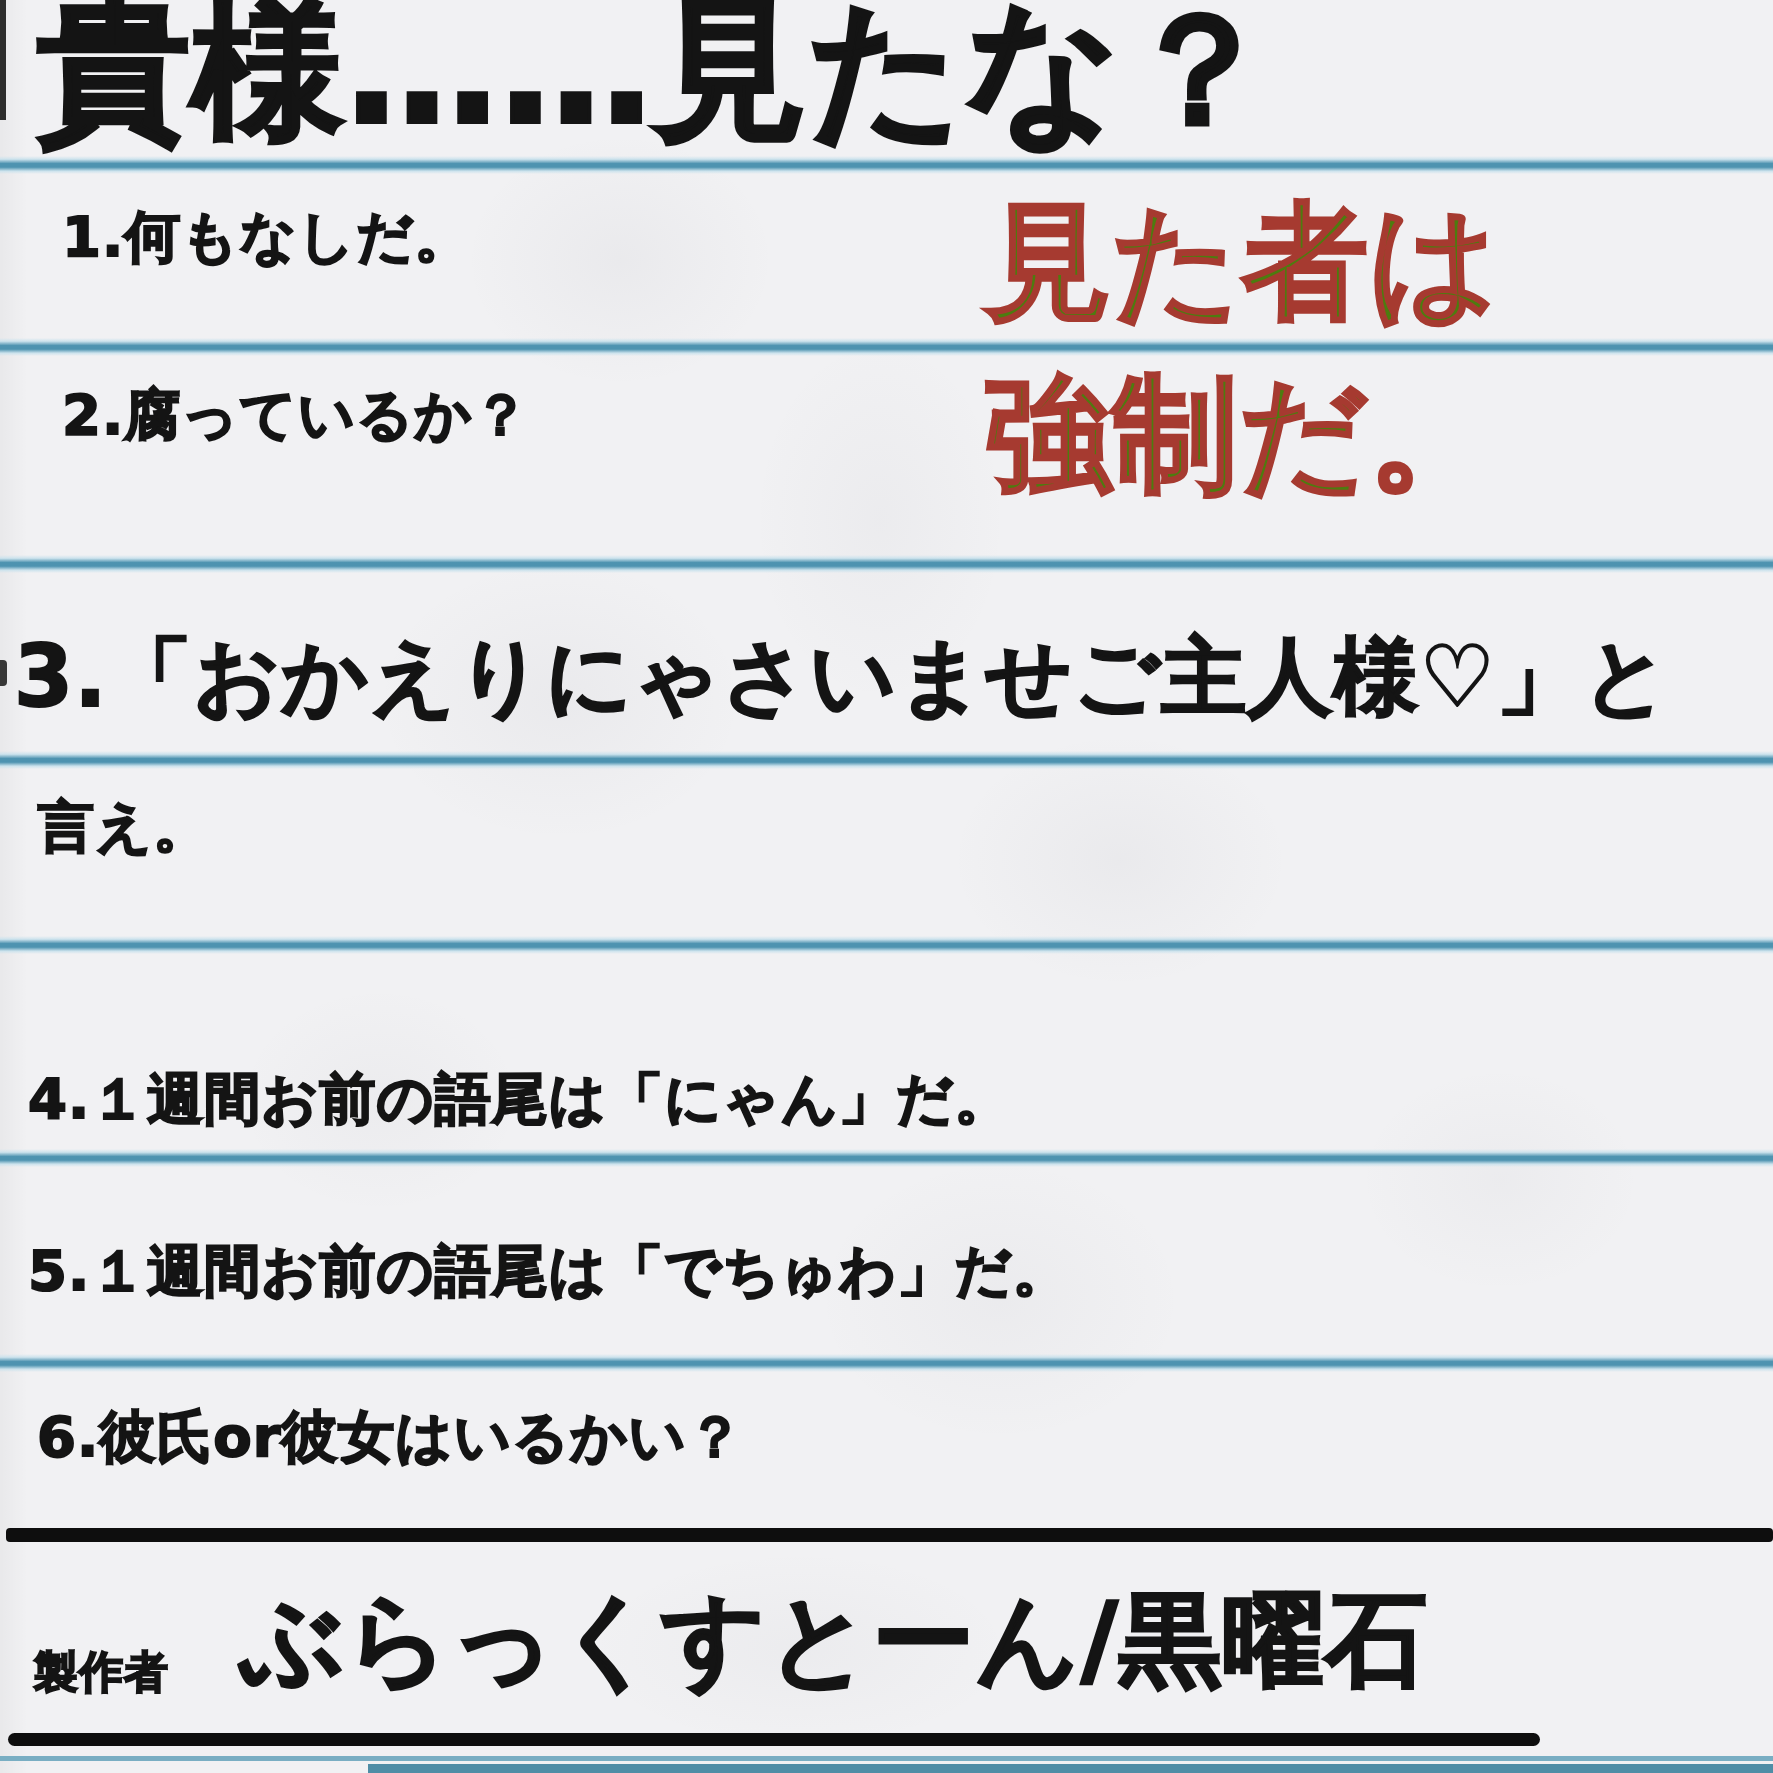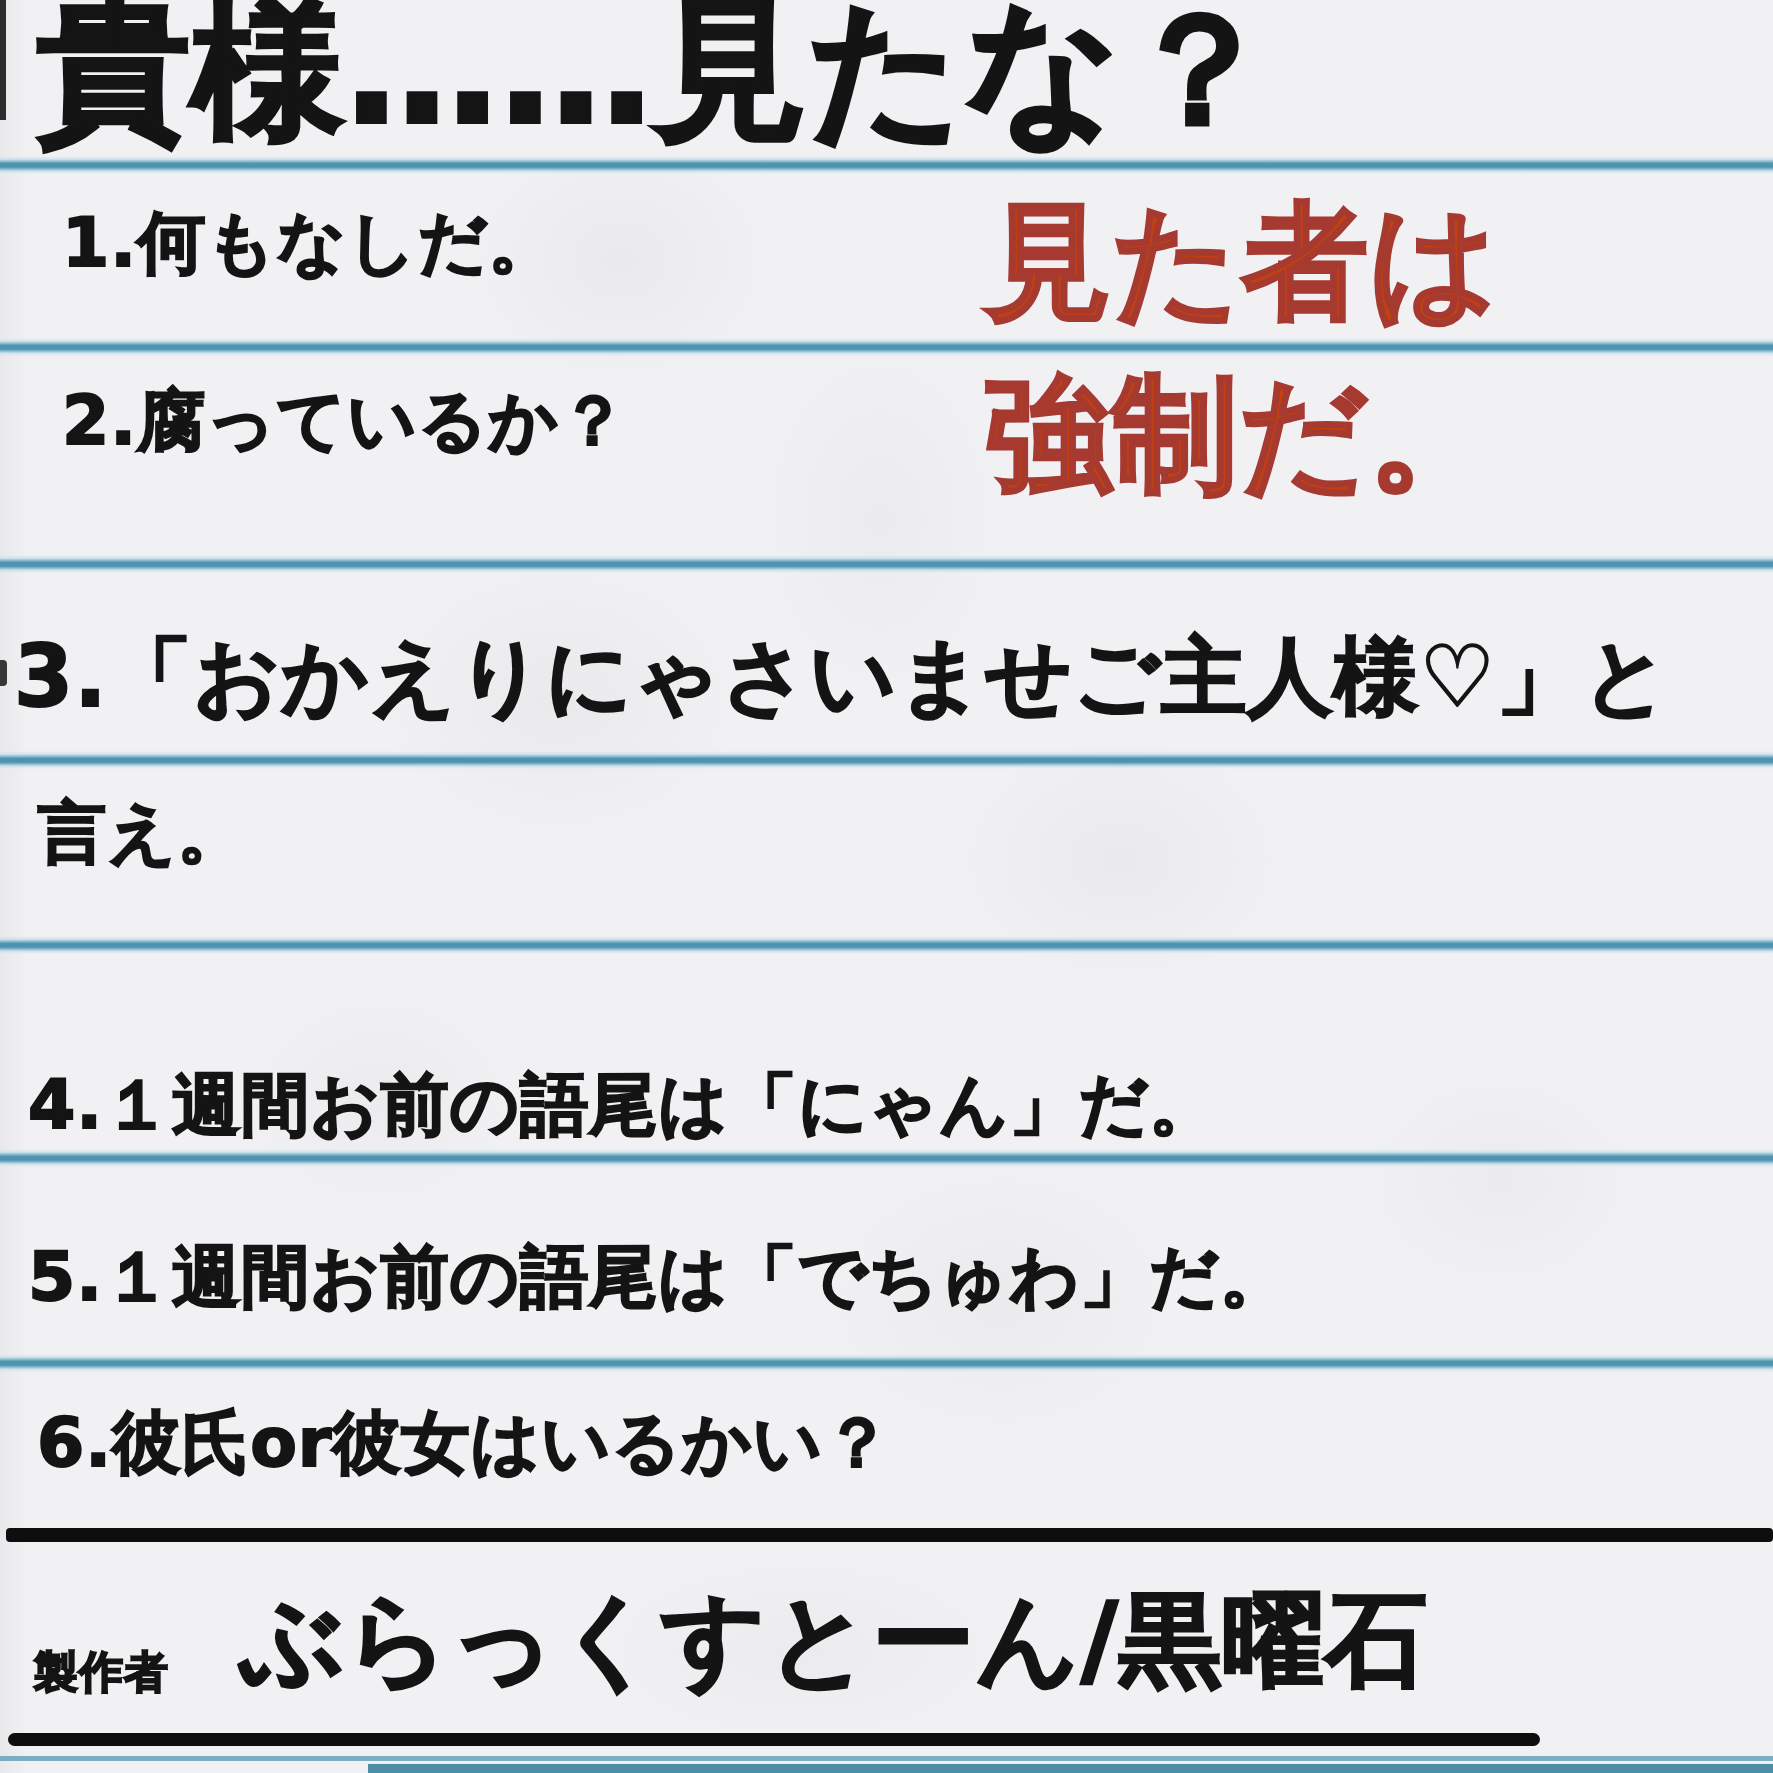--- a/index.html
+++ b/index.html
@@ -73,37 +73,37 @@
 
   .title {
     left: 38px;
     top: -14px;
     font-size: 152px;
     letter-spacing: 2px;
     -webkit-text-stroke: 4px #141414;
   }
 
   .item {
-    font-size: 68px;
+    font-size: 56px;
     -webkit-text-stroke: 2px #141414;
   }
   .item-1  { left: 62px;  top: 206px; }
   .item-2  { left: 62px;  top: 384px; }
   .item-3a { left: 14px;  top: 630px; font-size: 85px; }
   .item-3b { left: 38px;  top: 796px; }
   .item-4  { left: 28px;  top: 1068px; }
   .item-5  { left: 28px;  top: 1218px; margin-top: 22px; }
   .item-6  { left: 37px;  top: 1406px; }
 
   .red-warning {
     left: 985px;
     top: 176px;
     font-size: 126px;
     line-height: 1.37;
-    color: #c2410c;
+    color: #4d7c0f;
     -webkit-text-stroke: 3px #a63a30;
   }
 
   .footer-label {
     left: 34px;
     top: 1648px;
     font-size: 44px;
     -webkit-text-stroke: 2px #141414;
   }
   .footer-name {

